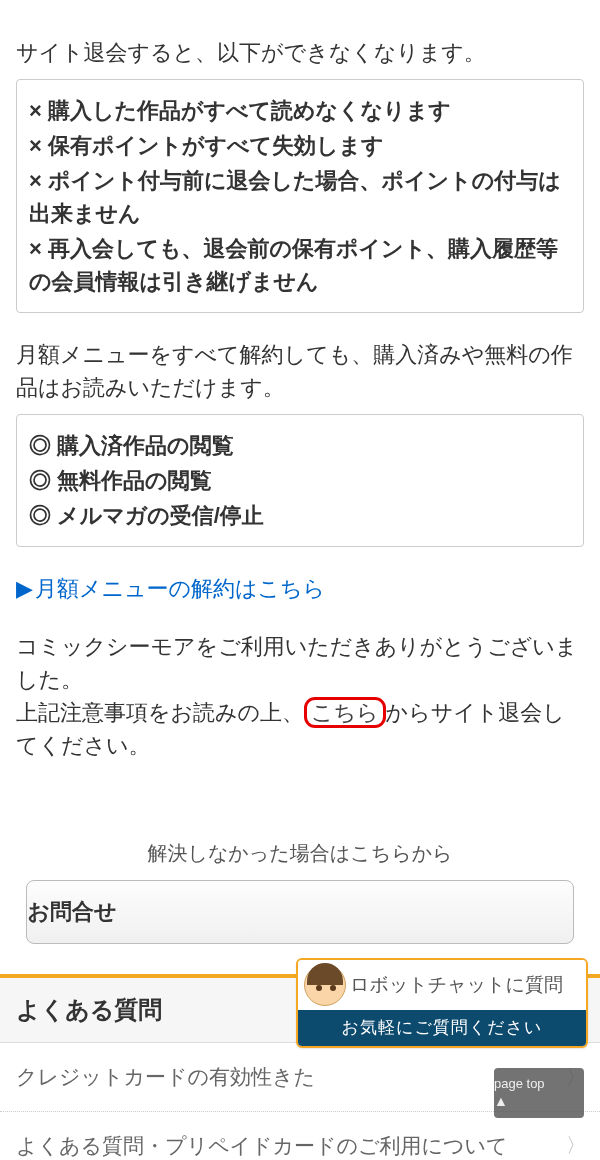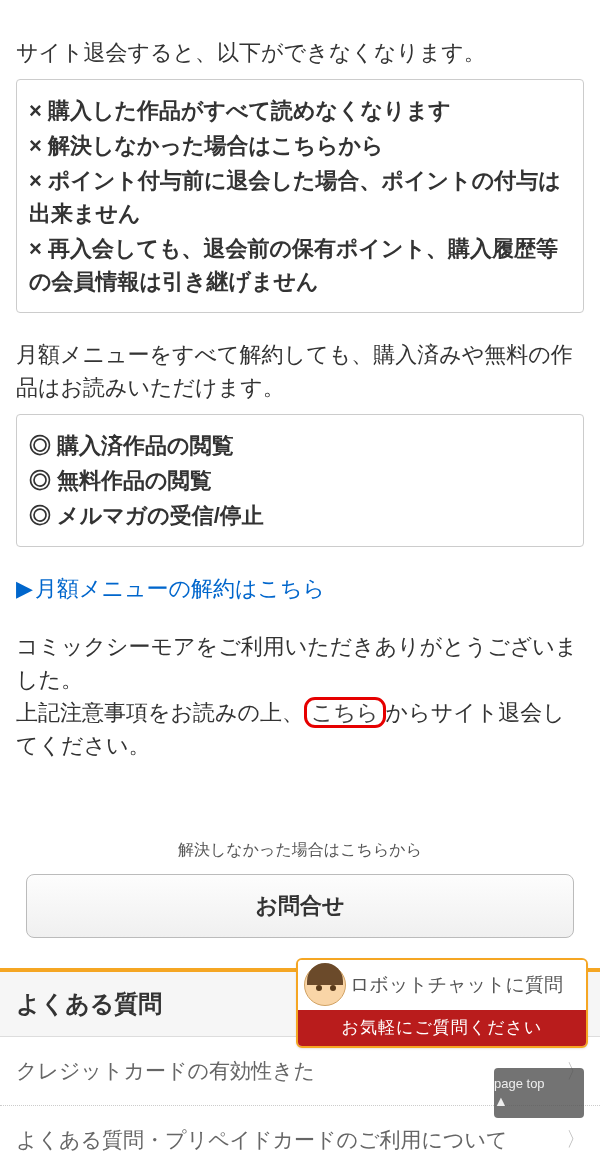--- a/index.html
+++ b/index.html
@@ -36,36 +36,36 @@
     border-radius: 11px;
     padding: 0 4px;
     text-decoration: none;
   }
   .inquiry-section {
     text-align: center;
     margin-top: 60px;
     padding: 0 12px 30px;
   }
   .inquiry-label {
-    font-size: 16px;
+    font-size: 20px;
     color: #555;
     margin-bottom: 12px;
   }
   .inquiry-button {
     display: block;
     width: 95%;
     margin: 0 auto;
     padding: 16px 0;
     background: linear-gradient(#fdfdfd, #f0f0f0);
     border: 1px solid #bbb;
     border-radius: 8px;
     font-size: 22px;
     font-weight: bold;
     color: #333;
-    text-align: center;
+    text-align: left;
     cursor: pointer;
   }
   .faq-header {
     border-top: 4px solid #f5a623;
     background: #f6f6f6;
     padding: 14px 16px;
     font-size: 24px;
     font-weight: bold;
     color: #333;
     border-bottom: 1px solid #ddd;
@@ -128,21 +128,21 @@
     top:20px;left:11px;
     box-shadow: 14px 0 0 #5a3a1a;
   }
   .chat-title {
     font-size: 19px;
     color: #555;
     margin-left: 4px;
     white-space: nowrap;
   }
   .chat-bottom {
-    background: #b91c1c;
+    background: #0c4a6e;
     color: #fff;
     text-align: center;
     font-size: 17px;
     padding: 5px 0;
     letter-spacing: 1px;
   }
   .page-top {
     position: absolute;
     right: 16px;
     top: 1068px;
@@ -161,21 +161,21 @@
     line-height: 1;
   }
 </style>
 </head>
 <body>
 
 <div class="content">
   <div class="intro-text">サイト退会すると、以下ができなくなります。</div>
   <div class="box">
     <div class="box-line">× 購入した作品がすべて読めなくなります</div>
-    <div class="box-line">× 解決しなかった場合はこちらから</div>
+    <div class="box-line">× 保有ポイントがすべて失効します</div>
     <div class="box-line">× ポイント付与前に退会した場合、ポイントの付与は出来ません</div>
     <div class="box-line">× 再入会しても、退会前の保有ポイント、購入履歴等の会員情報は引き継げません</div>
   </div>
 
   <div class="intro-text">月額メニューをすべて解約しても、購入済みや無料の作品はお読みいただけます。</div>
   <div class="box">
     <div class="box-line">◎ 購入済作品の閲覧</div>
     <div class="box-line">◎ 無料作品の閲覧</div>
     <div class="box-line">◎ メルマガの受信/停止</div>
   </div>

